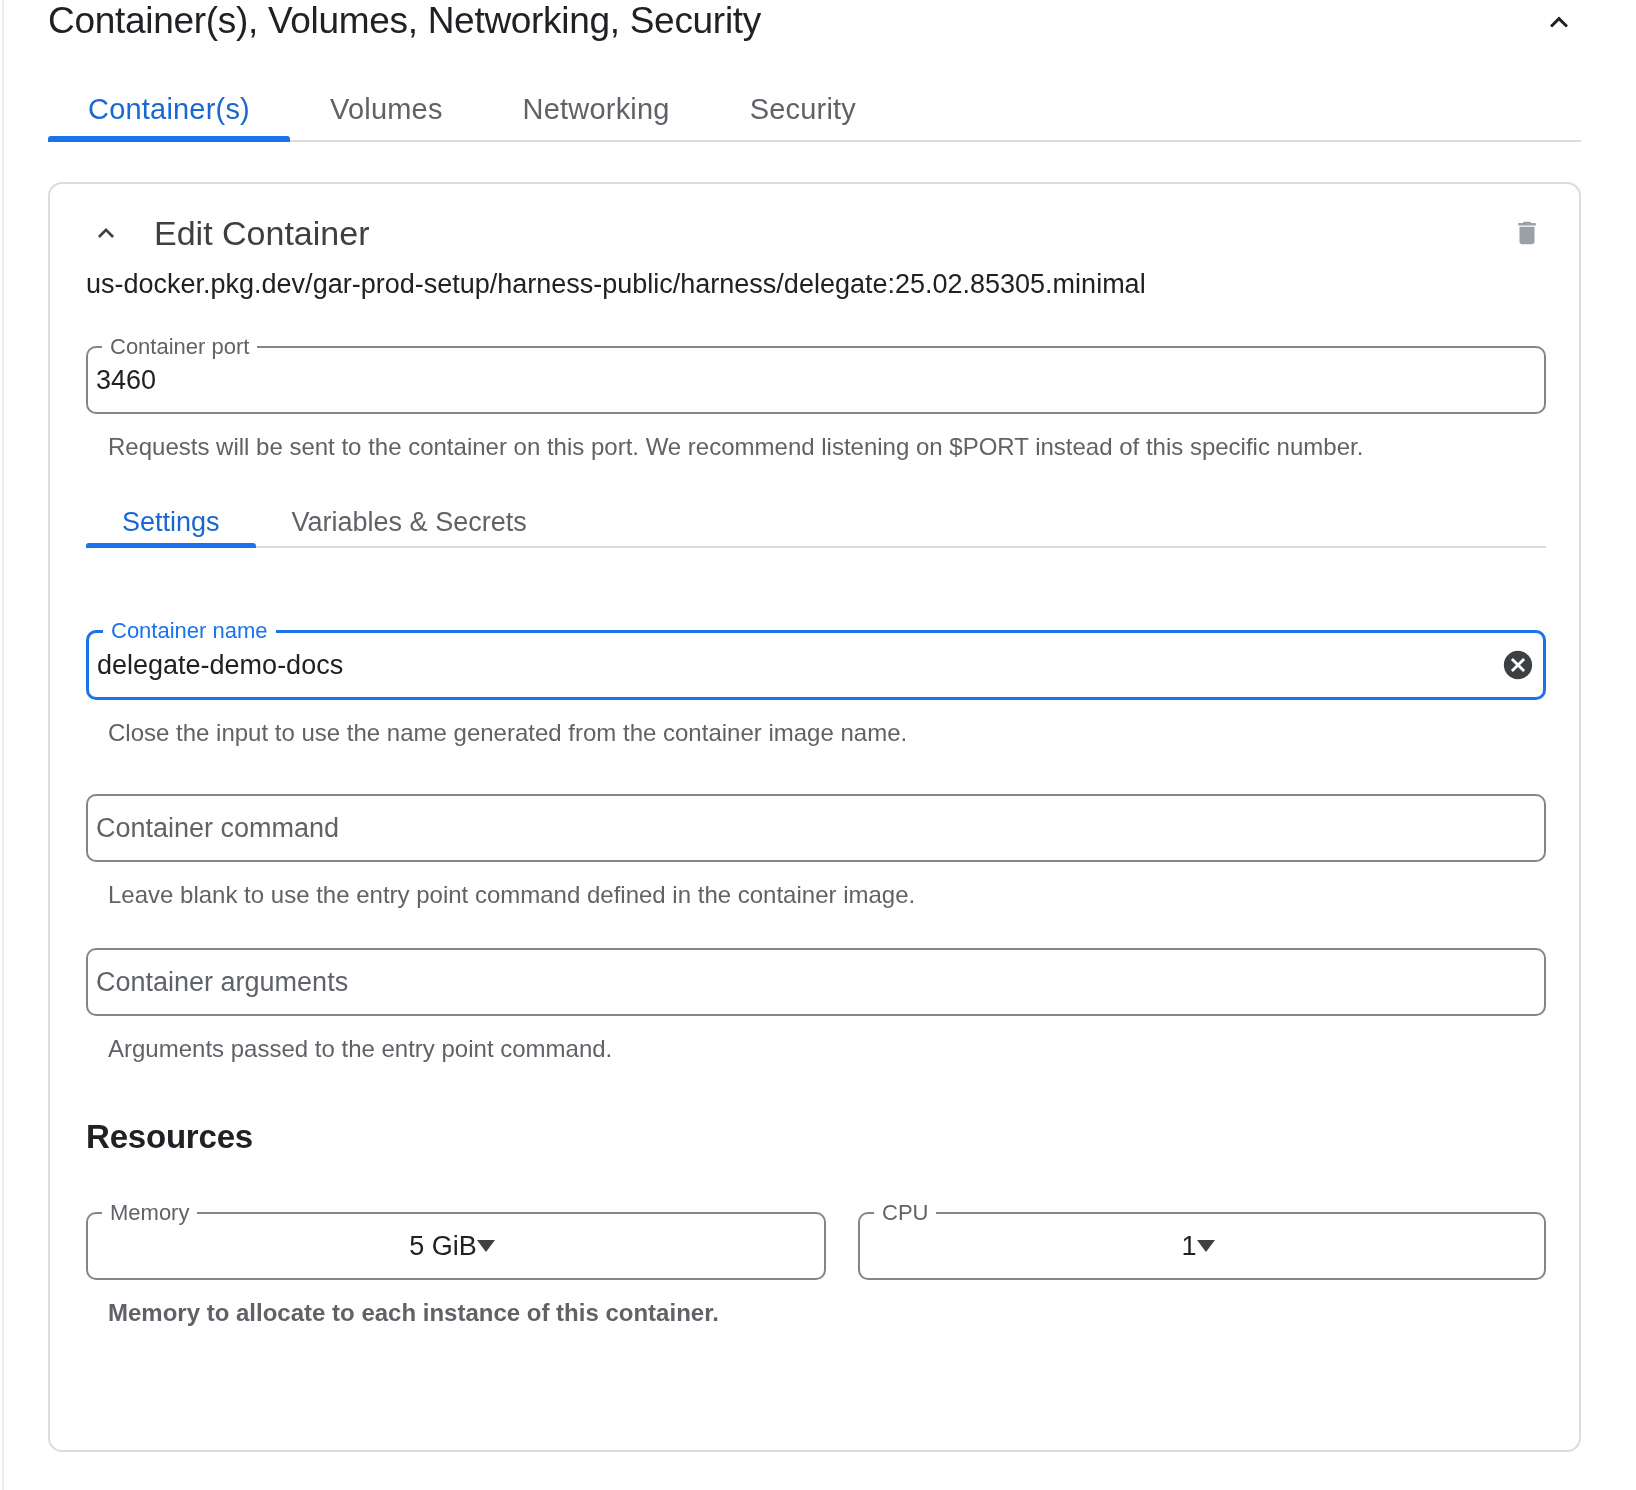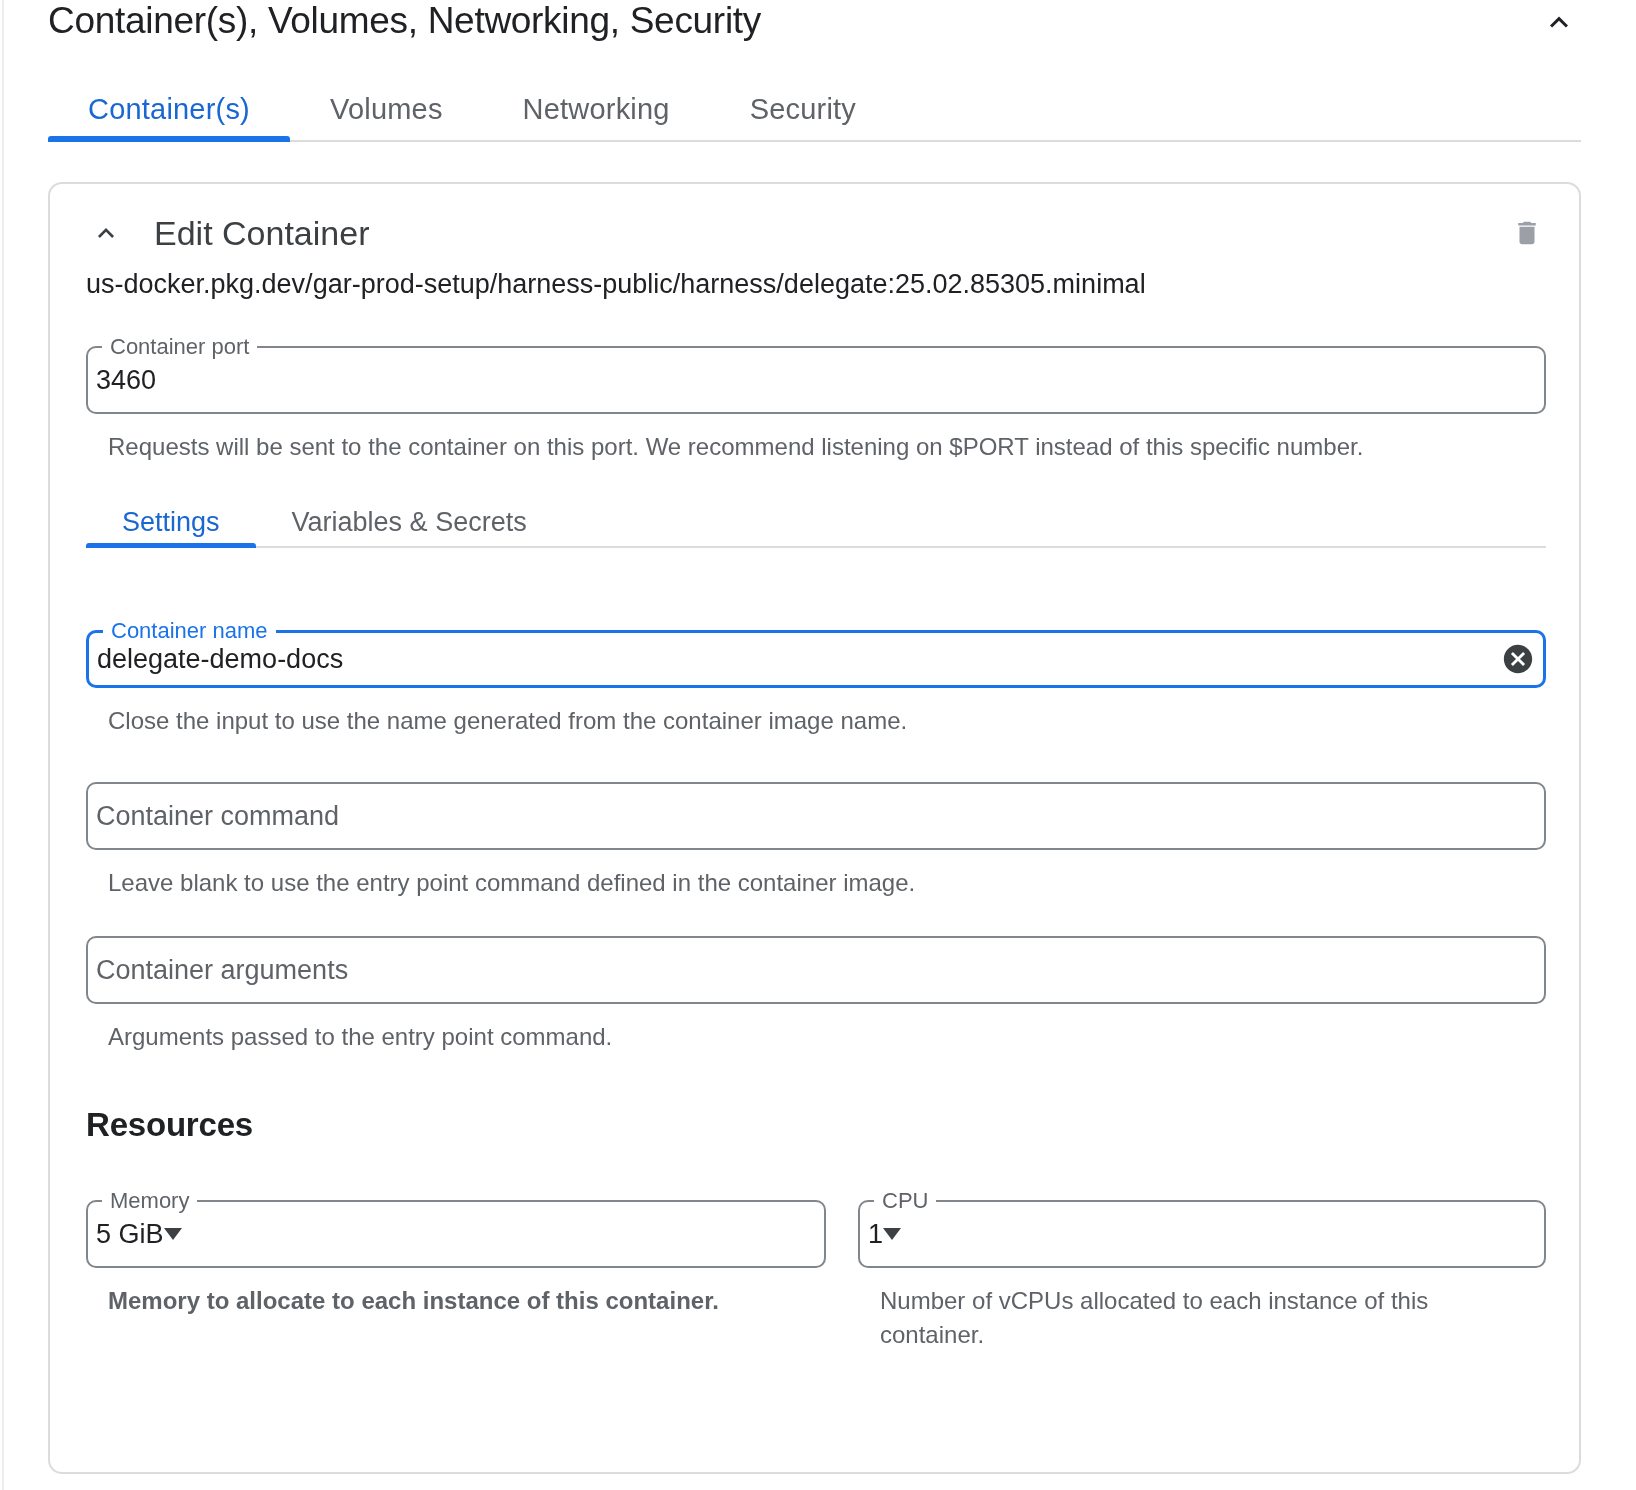--- a/index.html
+++ b/index.html
@@ -49,21 +49,21 @@
   }
   .field-label {
     position: absolute; top: -14px; left: 14px; background: #fff; padding: 0 8px;
     font-size: 22px; color: #5f6368; white-space: nowrap;
   }
   .field input {
     border: none; outline: none; width: 100%; background: transparent;
     font-family: inherit; font-size: 27px; color: #202124;
   }
   .field input::placeholder { color: #5f6368; opacity: 1; }
-  .field.focused { border: 3px solid #1a73e8; height: 58px; }
+  .field.focused { border: 3px solid #1a73e8; height: 70px; }
   .field.focused .field-label { color: #1a73e8; top: -15px; }
   .helper { margin: 16px 0 0 22px; font-size: 24px; color: #5f6368; line-height: 34px; }
 
   .mt-port { margin-top: 46px; }
   .mt-name { margin-top: 82px; }
   .mt-cmd  { margin-top: 44px; }
   .mt-args { margin-top: 36px; }
 
   
   .inner-tabs { display: flex; margin-top: 34px; border-bottom: 2px solid #dadce0; }
@@ -75,21 +75,21 @@
   .itab.active::after {
     content: ""; position: absolute; left: 0; right: 0; bottom: -2px; height: 5px;
     background: #1a73e8; border-radius: 3px 3px 0 0;
   }
 
   
   .resources-heading { margin-top: 52px; font-size: 33px; font-weight: 700; color: #202124; letter-spacing: -0.2px; }
   .res-row { display: flex; gap: 32px; margin-top: 56px; }
   .res-col.mem { width: 740px; flex: none; }
   .res-col.cpu { flex: 1; }
-  .select-field { cursor: pointer; justify-content: flex-start; }
+  .select-field { cursor: pointer; justify-content: center; }
   .select-value { font-size: 27px; color: #202124; }
   .caret-down {
     width: 0; height: 0; border-left: 9px solid transparent; border-right: 9px solid transparent;
     border-top: 12px solid #3c4043; margin-right: 8px;
   }
   .res-col .helper { max-width: 580px; }
   .res-col.mem .helper { max-width: 700px; font-weight: bold; }
 
   .clear-btn { background: none; border: none; cursor: pointer; line-height: 0; padding: 0; margin-left: 12px; }
 </style>
@@ -185,18 +185,17 @@
           <span class="caret-down"></span>
         </div>
         <div class="helper">Memory to allocate to each instance of this container.</div>
       </div>
       <div class="res-col cpu">
         <div class="field select-field">
           <span class="field-label">CPU</span>
           <span class="select-value">1</span>
           <span class="caret-down"></span>
         </div>
-        <div class="helper">Number of vCPUs allocated to each instance of this container.</div>
       </div>
     </div>
 
   </div>
 </div>
 
 </body></html>

